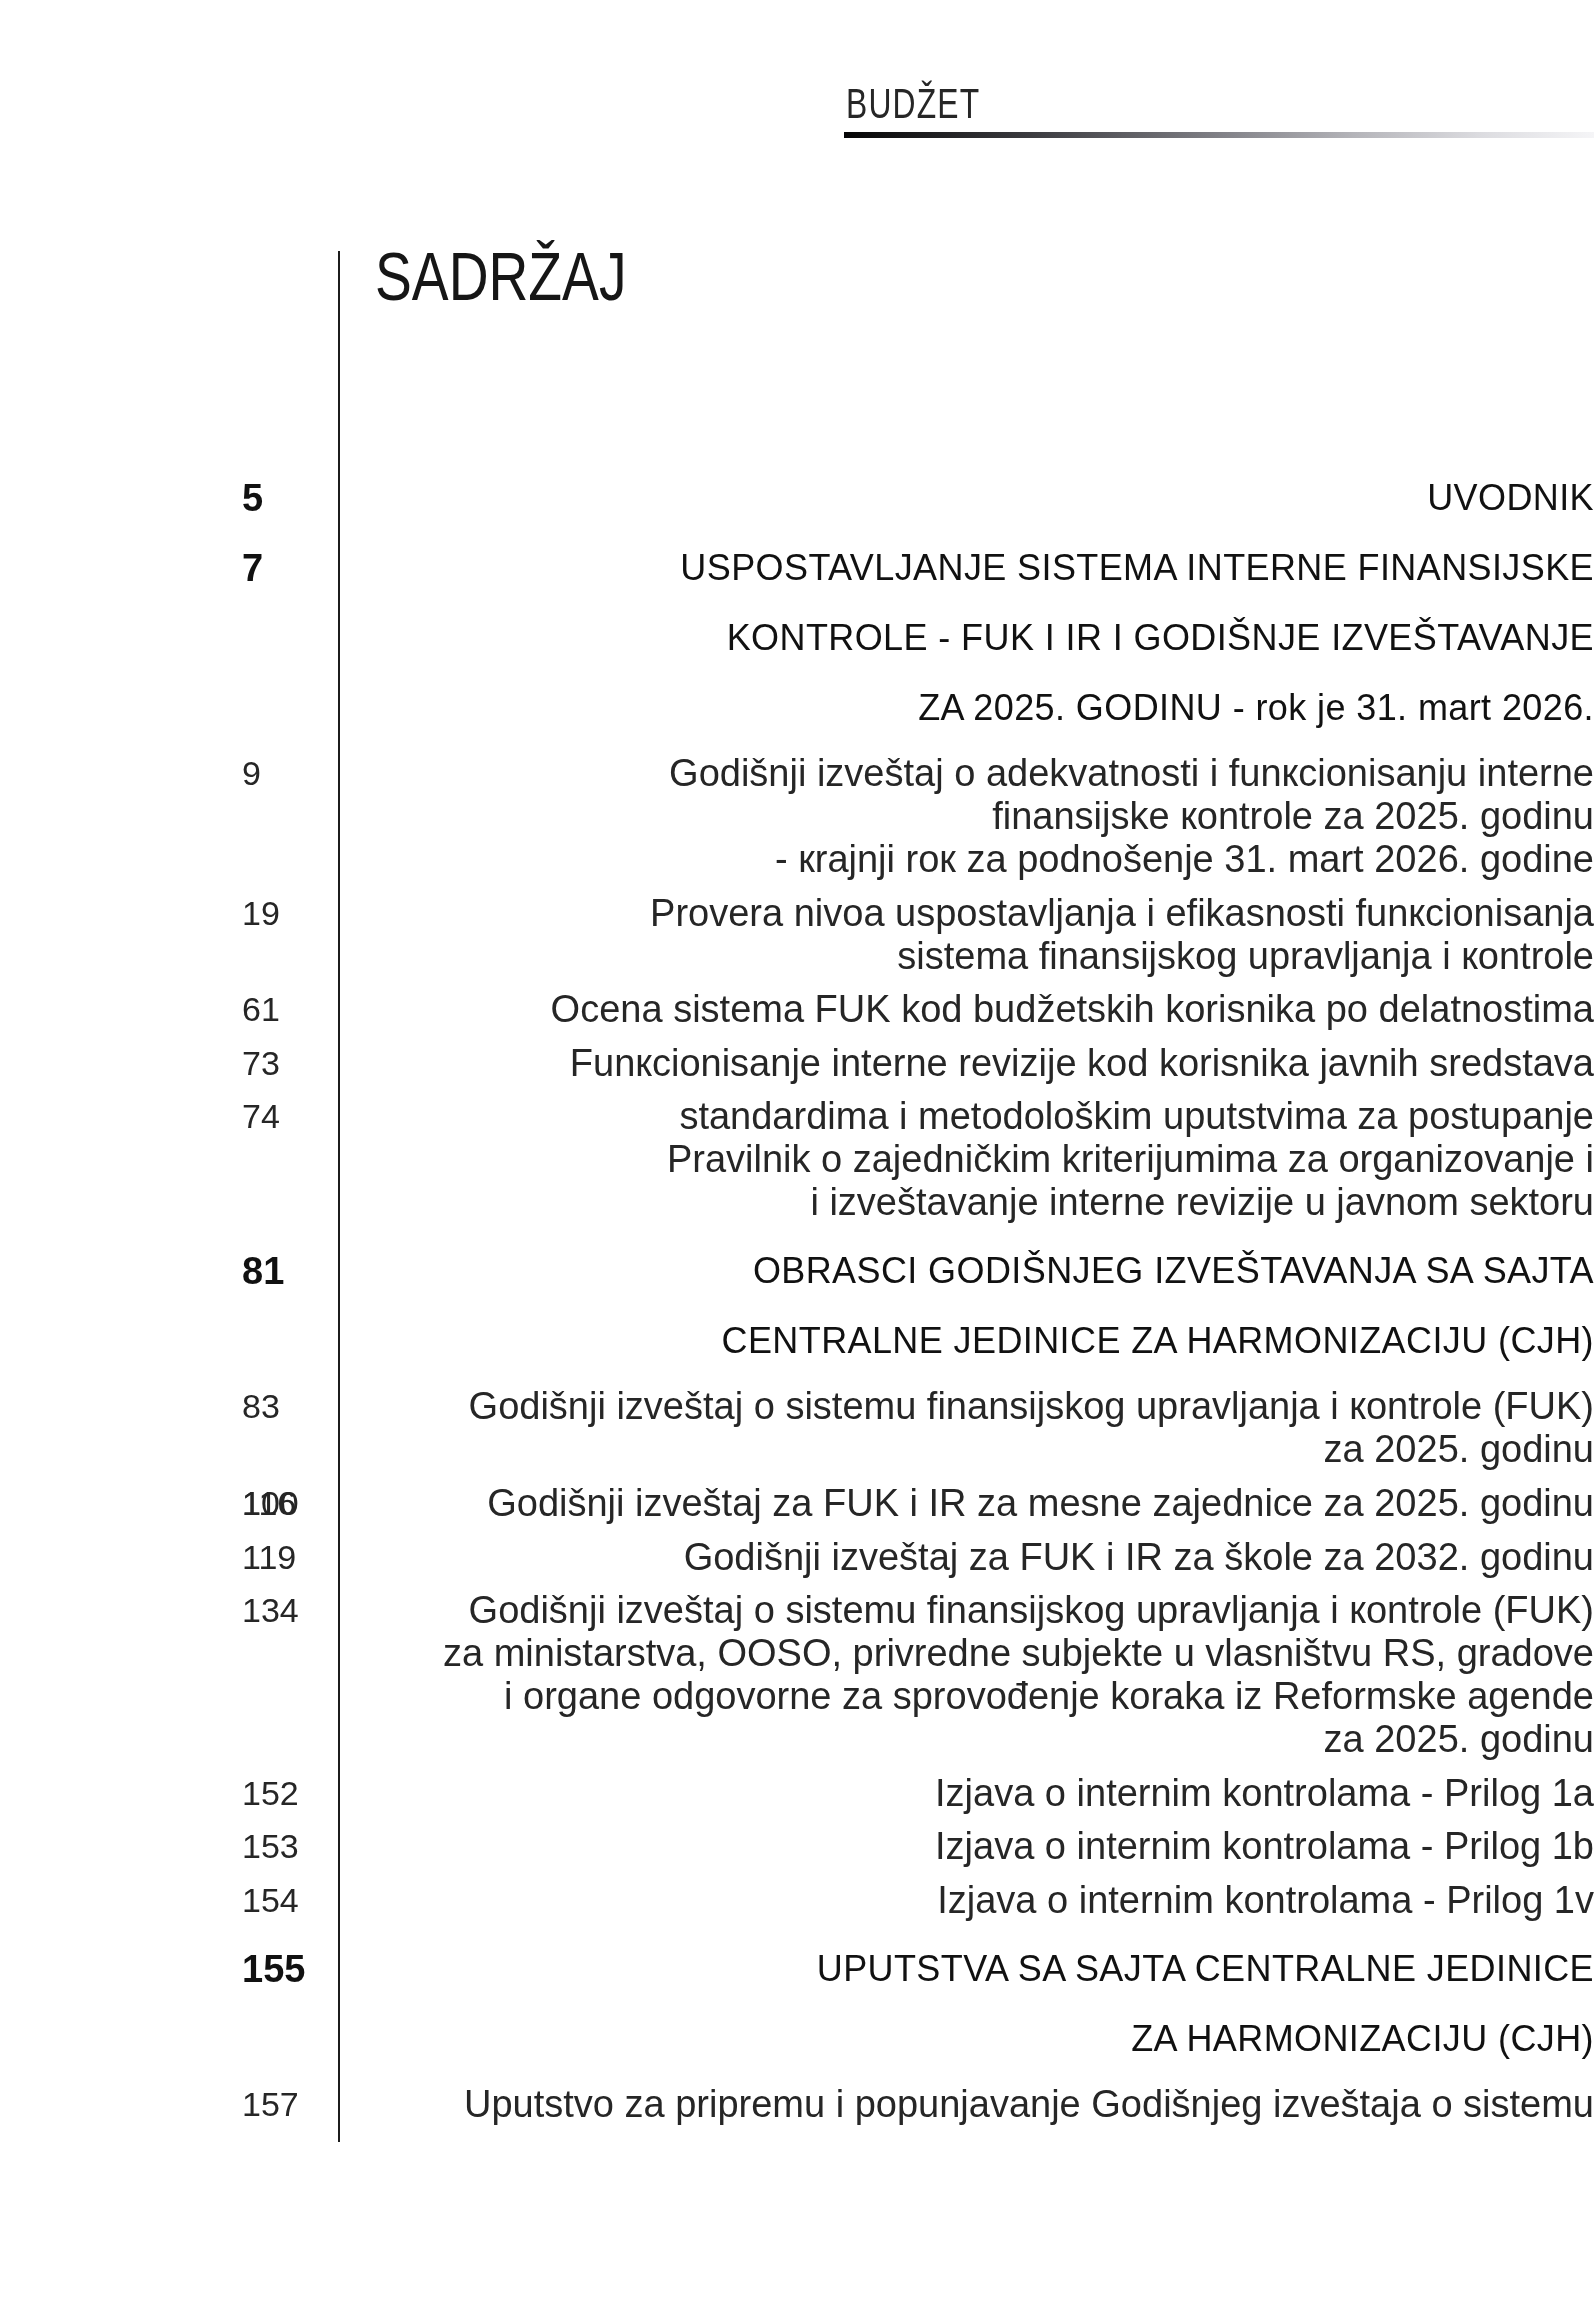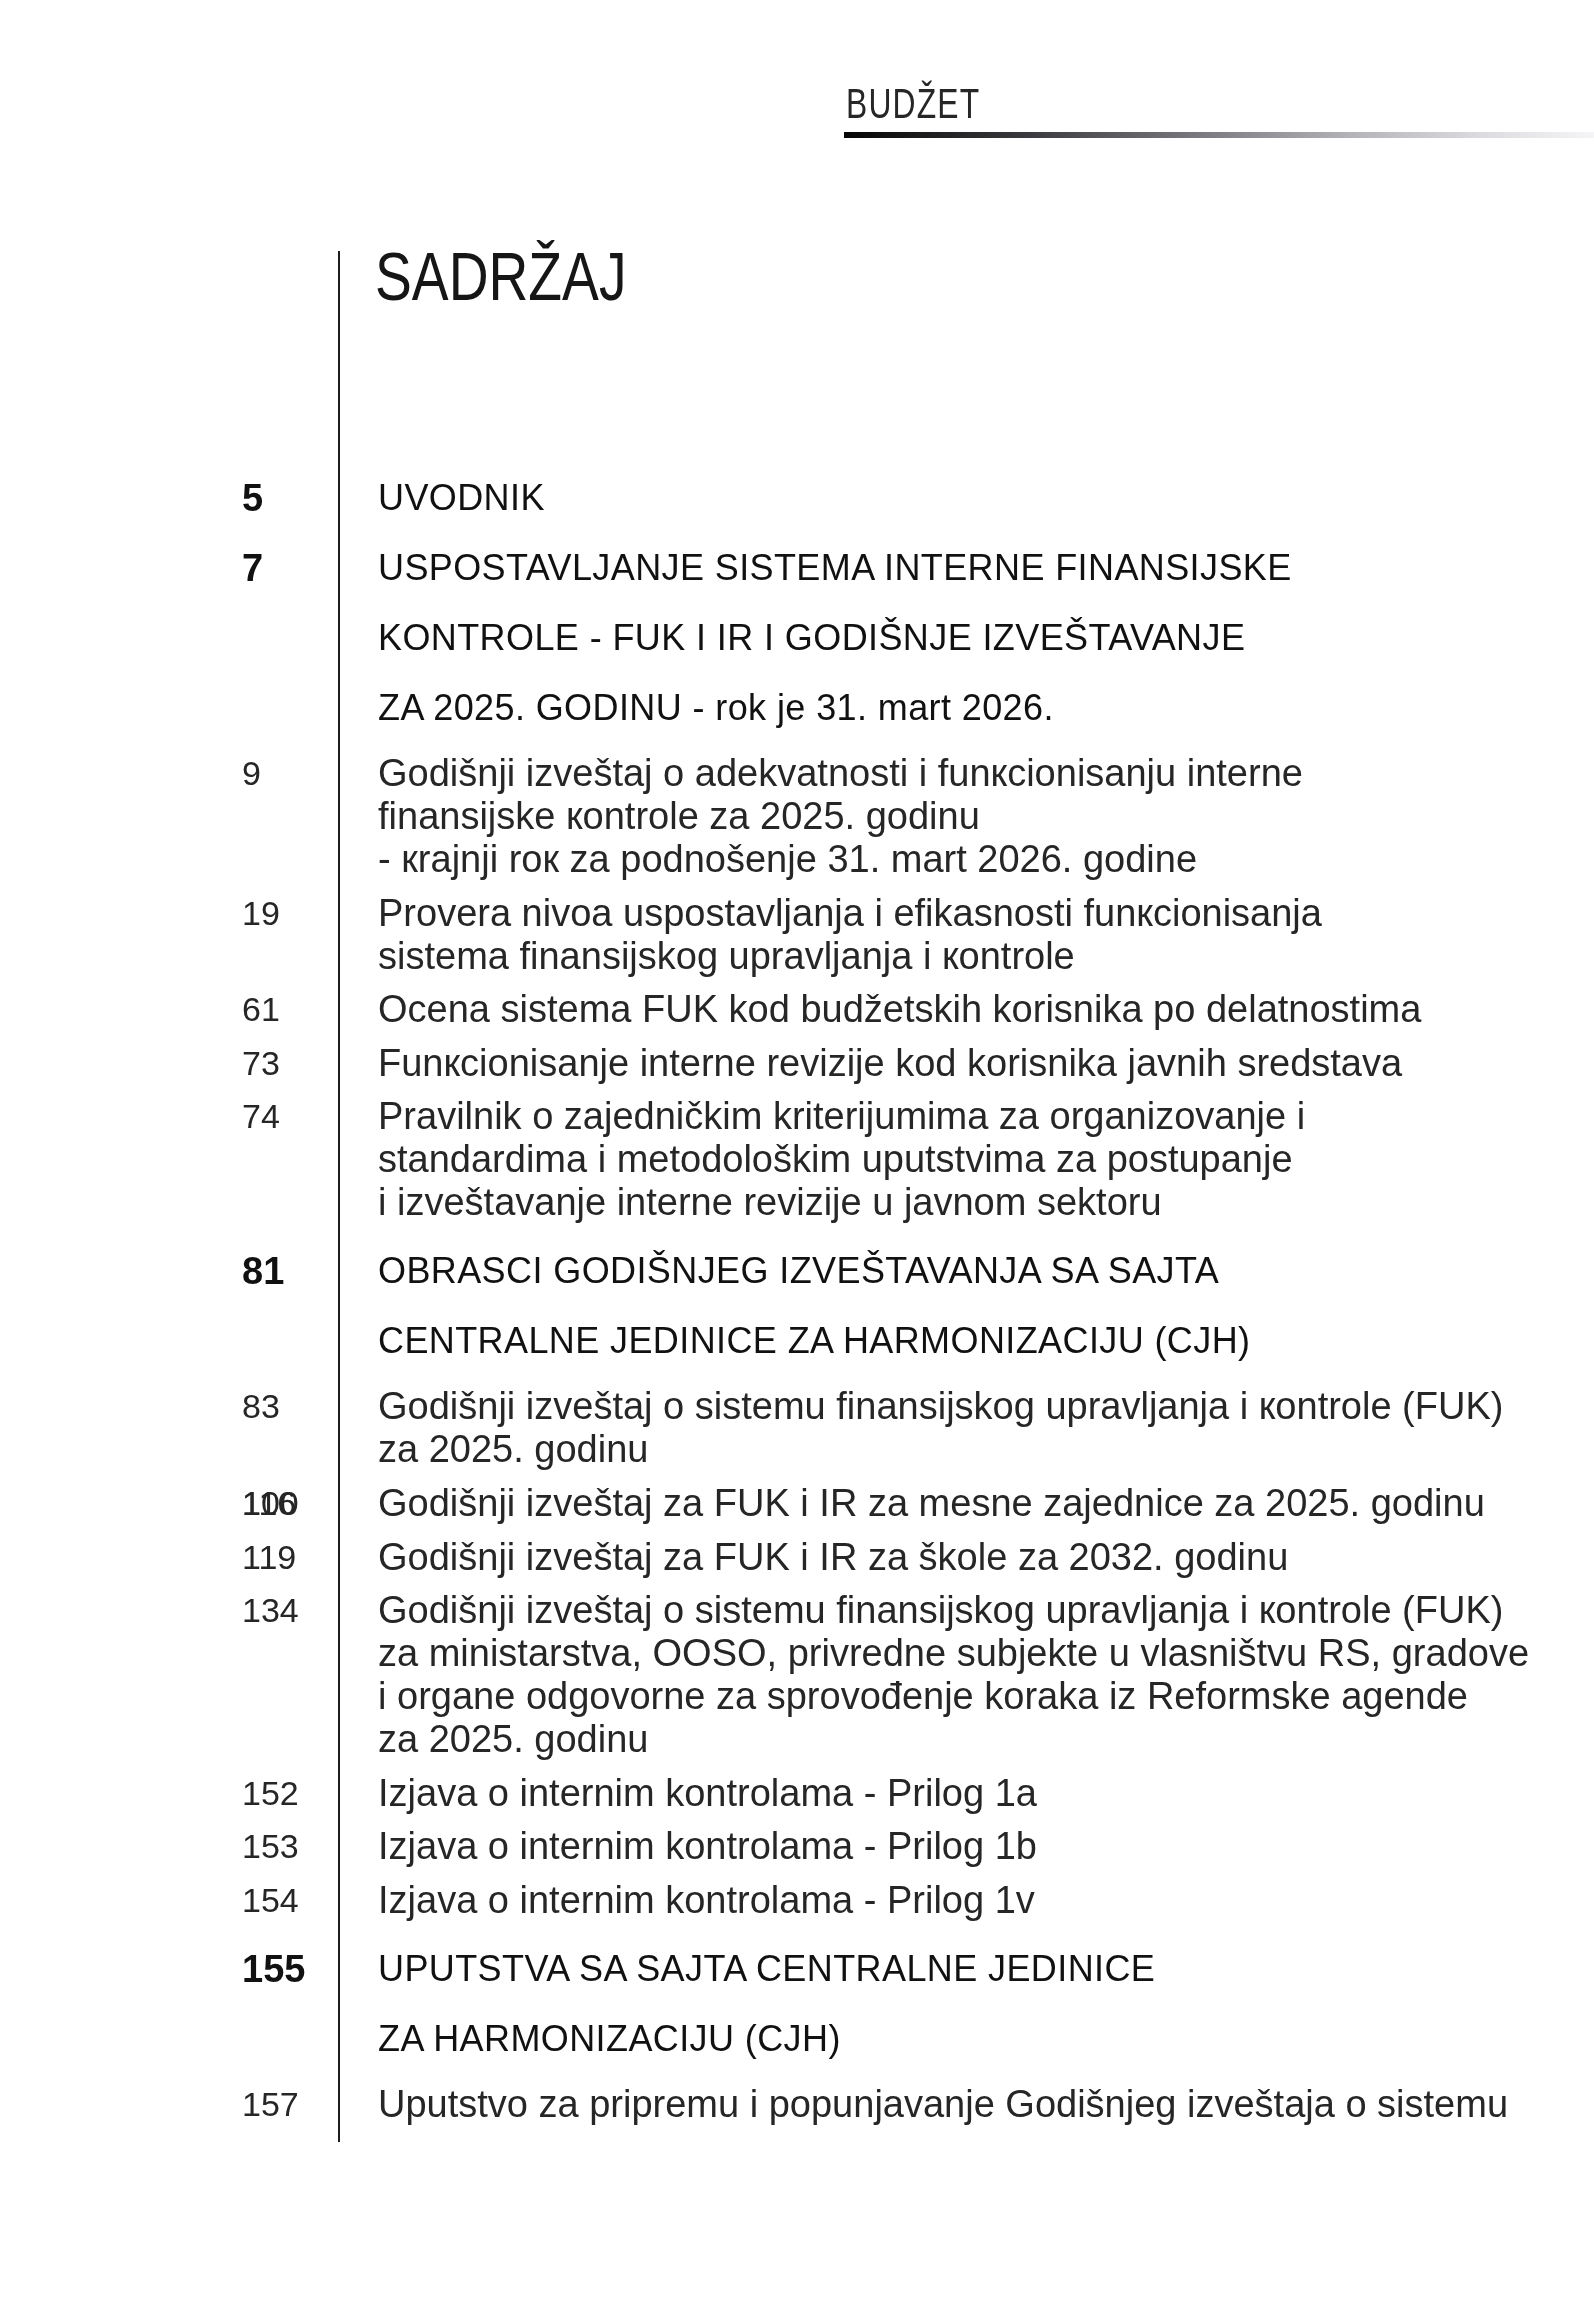--- a/index.html
+++ b/index.html
@@ -3,20 +3,21 @@
 <meta charset="utf-8">
 <style>
   html, body { margin: 0; padding: 0; background: #ffffff; }
   .page {
     position: relative;
     width: 1594px;
     height: 2319px;
     background: var(--bg, #ffffff);
     font-family: "Liberation Sans", "DejaVu Sans", sans-serif;
     overflow: hidden;
+    text-align: right;
   }
 
   
   .mag-title {
     position: absolute;
     left: 846px;
     top: 79px;
     font-size: 43px;
     font-weight: 300;
     letter-spacing: 1.6px;
@@ -159,22 +160,22 @@
       </div>
       <div class="row">
         <div class="num">73</div>
         <div class="txt">
           <div class="line">Funкcionisanje interne revizije kod korisnika javnih sredstava</div>
         </div>
       </div>
       <div class="row">
         <div class="num">74</div>
         <div class="txt">
+          <div class="line">standardima i metodološkim uputstvima za postupanje</div>
           <div class="line">Pravilnik o zajedničkim kriterijumima za organizovanje i</div>
-          <div class="line">standardima i metodološkim uputstvima za postupanje</div>
           <div class="line">i izveštavanje interne revizije u javnom sektoru</div>
         </div>
       </div>
       <div class="row section">
         <div class="num">81</div>
         <div class="txt">
           <div class="line">OBRASCI GODIŠNJEG IZVEŠTAVANJA SA SAJTA</div>
           <div class="line">CENTRALNE JEDINICE ZA HARMONIZACIJU (CJH)</div>
         </div>
       </div>

